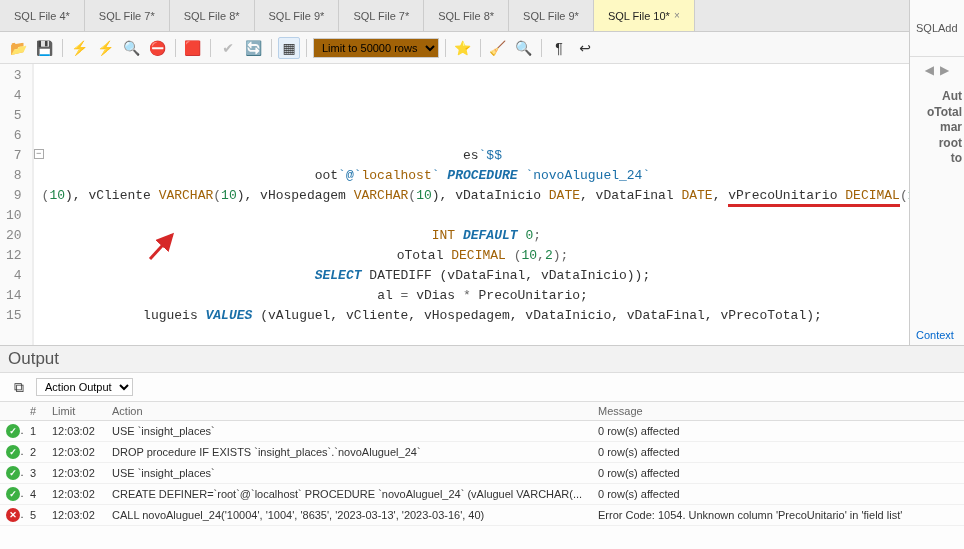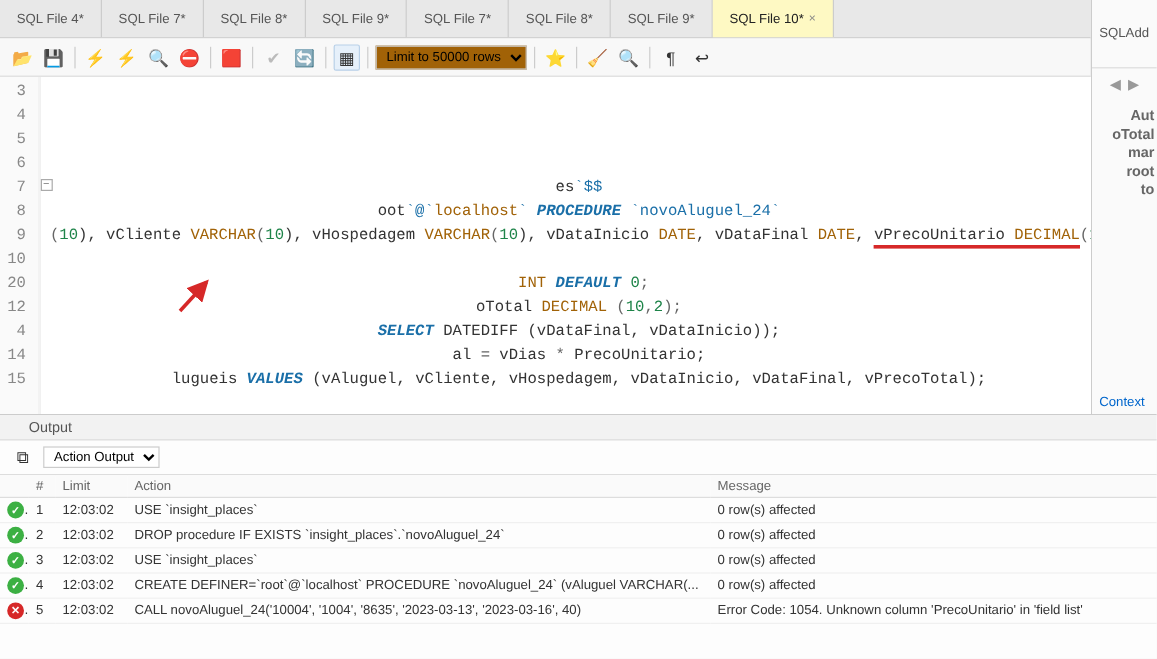--- a/index.html
+++ b/index.html
@@ -43,21 +43,21 @@
   .kw { color:#1a6fa8; font-weight:bold;font-style:italic;}
   .ty { color:#a16207;}
   .str { color:#1a6fa8;}
   .num { color:#1e8449;}
   .op { color:#666;}
   .plain { color:#333;}
   .underline-red { border-bottom:3px solid #d62828; padding-bottom:1px;}
   .arrow-overlay { position:absolute; pointer-events:none; }
 
   .output-wrap { flex:1; display:flex; flex-direction:column; border-top:1px solid #ccc; background:#fdfdfd;}
-  .output-header { font-size:12px; color:#555; padding:3px 24px; border-bottom:1px solid #ddd; background:#f2f2f2;}
+  .output-header { font-size:17px; color:#555; padding:3px 8px; border-bottom:1px solid #ddd; background:#f2f2f2;}
   .output-toolbar { display:flex; align-items:center; gap:6px; padding:3px 8px; border-bottom:1px solid #ddd;}
   .out-sel { font-size:11px; border:1px solid #ccc; padding:1px 4px; background:#fff;}
   .log-table { width:100%; border-collapse:collapse; font-size:11px; table-layout:fixed;}
   .log-table th { text-align:left; padding:3px 6px; color:#666; font-weight:normal; border-bottom:1px solid #ddd; background:#fafafa;}
   .log-table td { padding:3px 6px; color:#333; border-bottom:1px solid #f0f0f0; white-space:nowrap; overflow:hidden; text-overflow:ellipsis;}
   .status-icon { width:14px; height:14px; border-radius:50%; display:inline-flex; align-items:center; justify-content:center; color:#fff; font-size:9px; font-weight:bold;}
   .ok { background:#3cb043;}
   .err { background:#d62828;}
   col.c-icon{width:24px;} col.c-idx{width:22px;} col.c-time{width:60px;} col.c-action{width:486px;} col.c-msg{width:auto;}
 </style>

